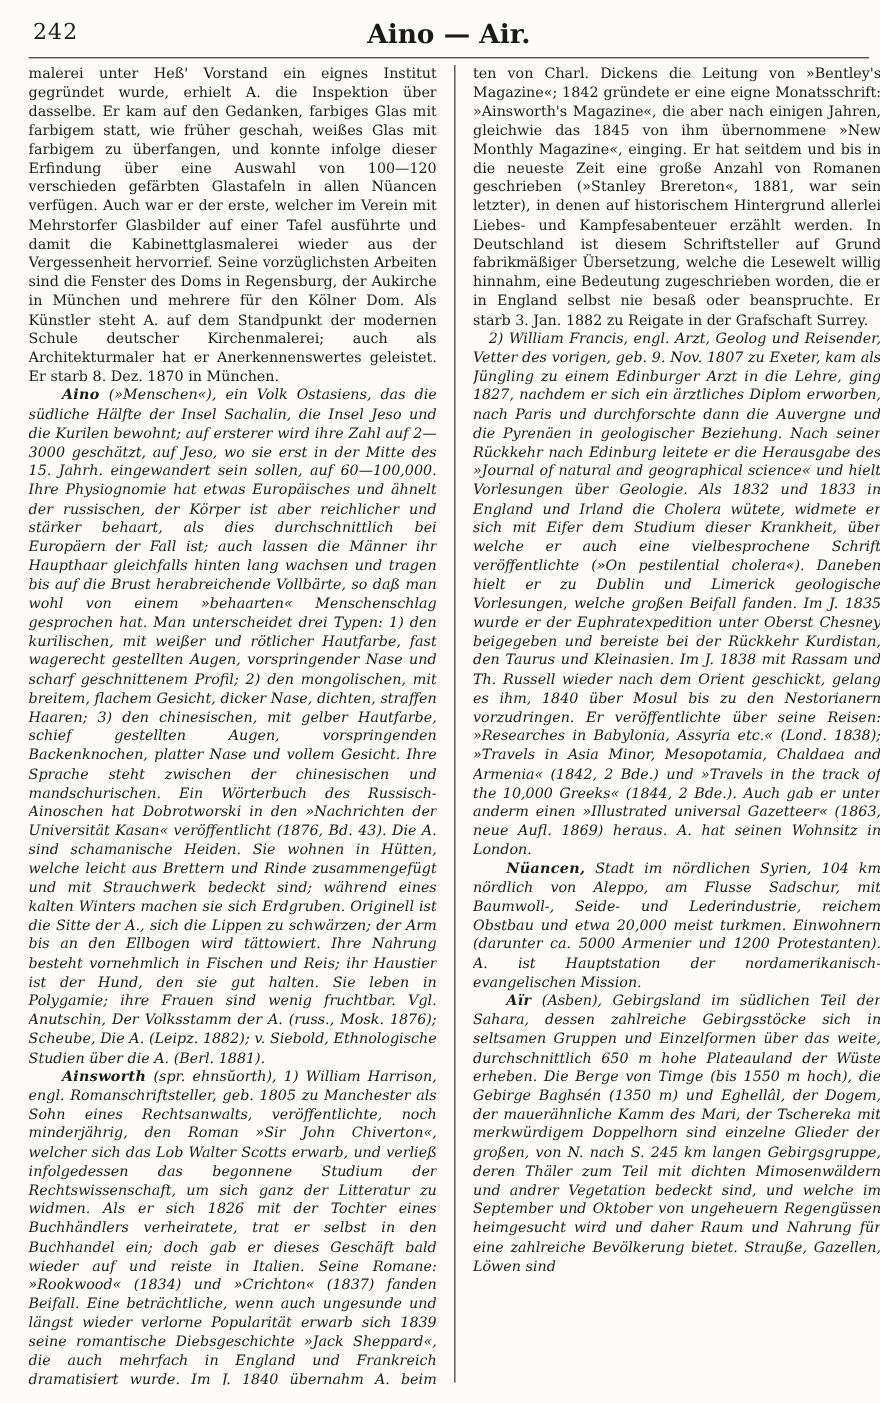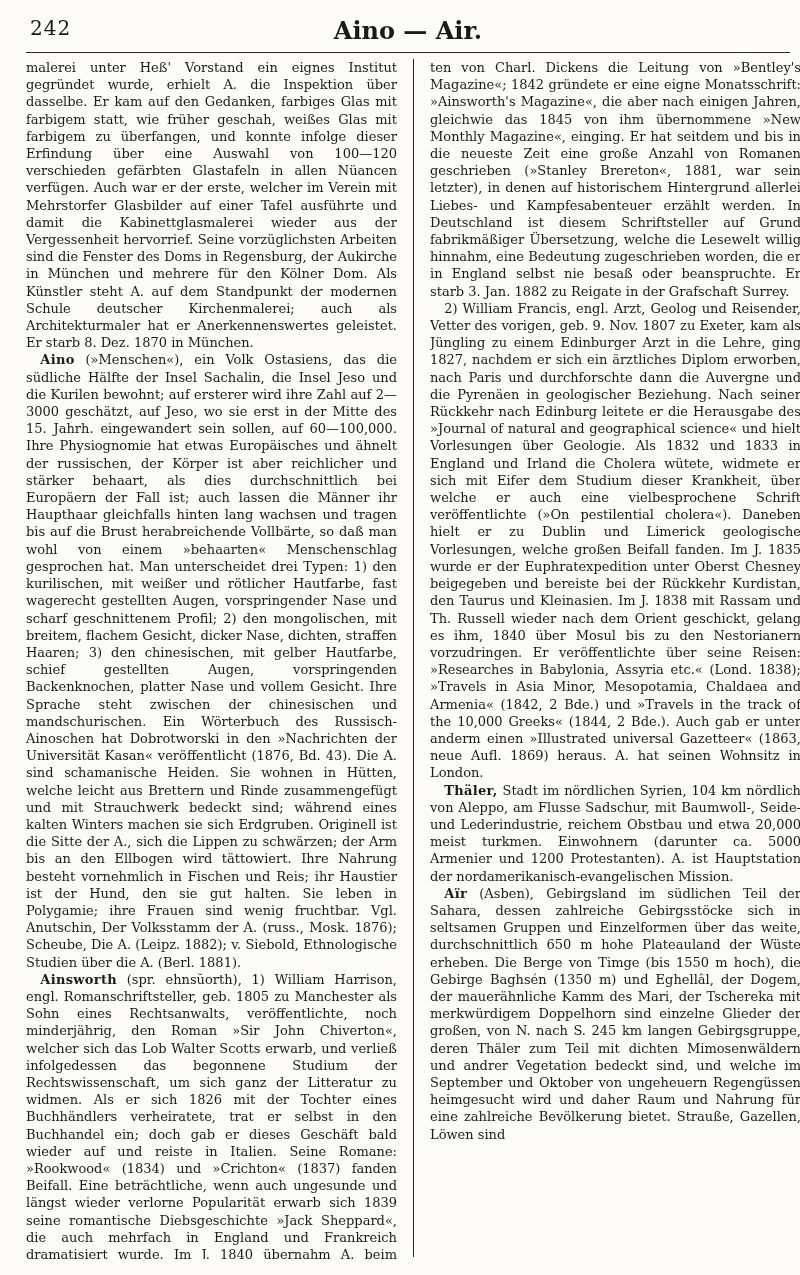--- a/index.html
+++ b/index.html
@@ -60,27 +60,29 @@
     line-height: 17.2px;
     text-align: justify;
     hyphens: auto;
     overflow: hidden;
   }
   .para {
     margin: 0;
   }
   .para.article, .para.paragraph {
     text-indent: 1.1em;
+    font-style: italic;
   }
   .para.continuation {
     text-indent: 0;
   }
   .term {
     font-weight: bold;
     letter-spacing: 0.3px;
+    margin-left: 16px;
   }
 </style>
 </head>
 <body>
 
 <div class="page">
   <header class="page-header">
     <span class="page-number">242</span>
     <span class="running-title">Aino — Air.</span>
   </header>
@@ -88,17 +90,17 @@
   <main class="columns">
     <section class="column" id="col-left">
         <p class="para continuation">malerei unter Heß' Vorstand ein eignes Institut gegründet wurde, erhielt A. die Inspektion über dasselbe. Er kam auf den Gedanken, farbiges Glas mit farbigem statt, wie früher geschah, weißes Glas mit farbigem zu überfangen, und konnte infolge dieser Erfindung über eine Auswahl von 100—120 verschieden gefärbten Glastafeln in allen Nüancen verfügen. Auch war er der erste, welcher im Verein mit Mehrstorfer Glasbilder auf einer Tafel ausführte und damit die Kabinettglasmalerei wieder aus der Vergessenheit hervorrief. Seine vorzüglichsten Arbeiten sind die Fenster des Doms in Regensburg, der Aukirche in München und mehrere für den Kölner Dom. Als Künstler steht A. auf dem Standpunkt der modernen Schule deutscher Kirchenmalerei; auch als Architekturmaler hat er Anerkennenswertes geleistet. Er starb 8. Dez. 1870 in München.</p>
         <p class="para article"><b class="term">Aino</b> (»Menschen«), ein Volk Ostasiens, das die südliche Hälfte der Insel Sachalin, die Insel Jeso und die Kurilen bewohnt; auf ersterer wird ihre Zahl auf 2—3000 geschätzt, auf Jeso, wo sie erst in der Mitte des 15. Jahrh. eingewandert sein sollen, auf 60—100,000. Ihre Physiognomie hat etwas Europäisches und ähnelt der russischen, der Körper ist aber reichlicher und stärker behaart, als dies durchschnittlich bei Europäern der Fall ist; auch lassen die Männer ihr Haupthaar gleichfalls hinten lang wachsen und tragen bis auf die Brust herabreichende Vollbärte, so daß man wohl von einem »behaarten« Menschenschlag gesprochen hat. Man unterscheidet drei Typen: 1) den kurilischen, mit weißer und rötlicher Hautfarbe, fast wagerecht gestellten Augen, vorspringender Nase und scharf geschnittenem Profil; 2) den mongolischen, mit breitem, flachem Gesicht, dicker Nase, dichten, straffen Haaren; 3) den chinesischen, mit gelber Hautfarbe, schief gestellten Augen, vorspringenden Backenknochen, platter Nase und vollem Gesicht. Ihre Sprache steht zwischen der chinesischen und mandschurischen. Ein Wörterbuch des Russisch-Ainoschen hat Dobrotworski in den »Nachrichten der Universität Kasan« veröffentlicht (1876, Bd. 43). Die A. sind schamanische Heiden. Sie wohnen in Hütten, welche leicht aus Brettern und Rinde zusammengefügt und mit Strauchwerk bedeckt sind; während eines kalten Winters machen sie sich Erdgruben. Originell ist die Sitte der A., sich die Lippen zu schwärzen; der Arm bis an den Ellbogen wird tättowiert. Ihre Nahrung besteht vornehmlich in Fischen und Reis; ihr Haustier ist der Hund, den sie gut halten. Sie leben in Polygamie; ihre Frauen sind wenig fruchtbar. Vgl. Anutschin, Der Volksstamm der A. (russ., Mosk. 1876); Scheube, Die A. (Leipz. 1882); v. Siebold, Ethnologische Studien über die A. (Berl. 1881).</p>
         <p class="para article"><b class="term">Ainsworth</b> (spr. ehnsŭorth), 1) William Harrison, engl. Romanschriftsteller, geb. 1805 zu Manchester als Sohn eines Rechtsanwalts, veröffentlichte, noch minderjährig, den Roman »Sir John Chiverton«, welcher sich das Lob Walter Scotts erwarb, und verließ infolgedessen das begonnene Studium der Rechtswissenschaft, um sich ganz der Litteratur zu widmen. Als er sich 1826 mit der Tochter eines Buchhändlers verheiratete, trat er selbst in den Buchhandel ein; doch gab er dieses Geschäft bald wieder auf und reiste in Italien. Seine Romane: »Rookwood« (1834) und »Crichton« (1837) fanden Beifall. Eine beträchtliche, wenn auch ungesunde und längst wieder verlorne Popularität erwarb sich 1839 seine romantische Diebsgeschichte »Jack Sheppard«, die auch mehrfach in England und Frankreich dramatisiert wurde. Im J. 1840 übernahm A. beim Abtre-</p>
       </section>
     <div class="column-rule"></div>
     <section class="column" id="col-right">
         <p class="para continuation">ten von Charl. Dickens die Leitung von »Bentley's Magazine«; 1842 gründete er eine eigne Monatsschrift: »Ainsworth's Magazine«, die aber nach einigen Jahren, gleichwie das 1845 von ihm übernommene »New Monthly Magazine«, einging. Er hat seitdem und bis in die neueste Zeit eine große Anzahl von Romanen geschrieben (»Stanley Brereton«, 1881, war sein letzter), in denen auf historischem Hintergrund allerlei Liebes- und Kampfesabenteuer erzählt werden. In Deutschland ist diesem Schriftsteller auf Grund fabrikmäßiger Übersetzung, welche die Lesewelt willig hinnahm, eine Bedeutung zugeschrieben worden, die er in England selbst nie besaß oder beanspruchte. Er starb 3. Jan. 1882 zu Reigate in der Grafschaft Surrey.</p>
         <p class="para paragraph">2) William Francis, engl. Arzt, Geolog und Reisender, Vetter des vorigen, geb. 9. Nov. 1807 zu Exeter, kam als Jüngling zu einem Edinburger Arzt in die Lehre, ging 1827, nachdem er sich ein ärztliches Diplom erworben, nach Paris und durchforschte dann die Auvergne und die Pyrenäen in geologischer Beziehung. Nach seiner Rückkehr nach Edinburg leitete er die Herausgabe des »Journal of natural and geographical science« und hielt Vorlesungen über Geologie. Als 1832 und 1833 in England und Irland die Cholera wütete, widmete er sich mit Eifer dem Studium dieser Krankheit, über welche er auch eine vielbesprochene Schrift veröffentlichte (»On pestilential cholera«). Daneben hielt er zu Dublin und Limerick geologische Vorlesungen, welche großen Beifall fanden. Im J. 1835 wurde er der Euphratexpedition unter Oberst Chesney beigegeben und bereiste bei der Rückkehr Kurdistan, den Taurus und Kleinasien. Im J. 1838 mit Rassam und Th. Russell wieder nach dem Orient geschickt, gelang es ihm, 1840 über Mosul bis zu den Nestorianern vorzudringen. Er veröffentlichte über seine Reisen: »Researches in Babylonia, Assyria etc.« (Lond. 1838); »Travels in Asia Minor, Mesopotamia, Chaldaea and Armenia« (1842, 2 Bde.) und »Travels in the track of the 10,000 Greeks« (1844, 2 Bde.). Auch gab er unter anderm einen »Illustrated universal Gazetteer« (1863, neue Aufl. 1869) heraus. A. hat seinen Wohnsitz in London.</p>
-        <p class="para article"><b class="term">Thäler,</b> Stadt im nördlichen Syrien, 104 km nördlich von Aleppo, am Flusse Sadschur, mit Baumwoll-, Seide- und Lederindustrie, reichem Obstbau und etwa 20,000 meist turkmen. Einwohnern (darunter ca. 5000 Armenier und 1200 Protestanten). A. ist Hauptstation der nordamerikanisch-evangelischen Mission.</p>
+        <p class="para article"><b class="term">Nüancen,</b> Stadt im nördlichen Syrien, 104 km nördlich von Aleppo, am Flusse Sadschur, mit Baumwoll-, Seide- und Lederindustrie, reichem Obstbau und etwa 20,000 meist turkmen. Einwohnern (darunter ca. 5000 Armenier und 1200 Protestanten). A. ist Hauptstation der nordamerikanisch-evangelischen Mission.</p>
         <p class="para article"><b class="term">Aïr</b> (Asben), Gebirgsland im südlichen Teil der Sahara, dessen zahlreiche Gebirgsstöcke sich in seltsamen Gruppen und Einzelformen über das weite, durchschnittlich 650 m hohe Plateauland der Wüste erheben. Die Berge von Timge (bis 1550 m hoch), die Gebirge Baghsén (1350 m) und Eghellâl, der Dogem, der mauerähnliche Kamm des Mari, der Tschereka mit merkwürdigem Doppelhorn sind einzelne Glieder der großen, von N. nach S. 245 km langen Gebirgsgruppe, deren Thäler zum Teil mit dichten Mimosenwäldern und andrer Vegetation bedeckt sind, und welche im September und Oktober von ungeheuern Regengüssen heimgesucht wird und daher Raum und Nahrung für eine zahlreiche Bevölkerung bietet. Strauße, Gazellen, Löwen sind</p>
       </section>
   </main>
 </div>
 
 </body></html>

